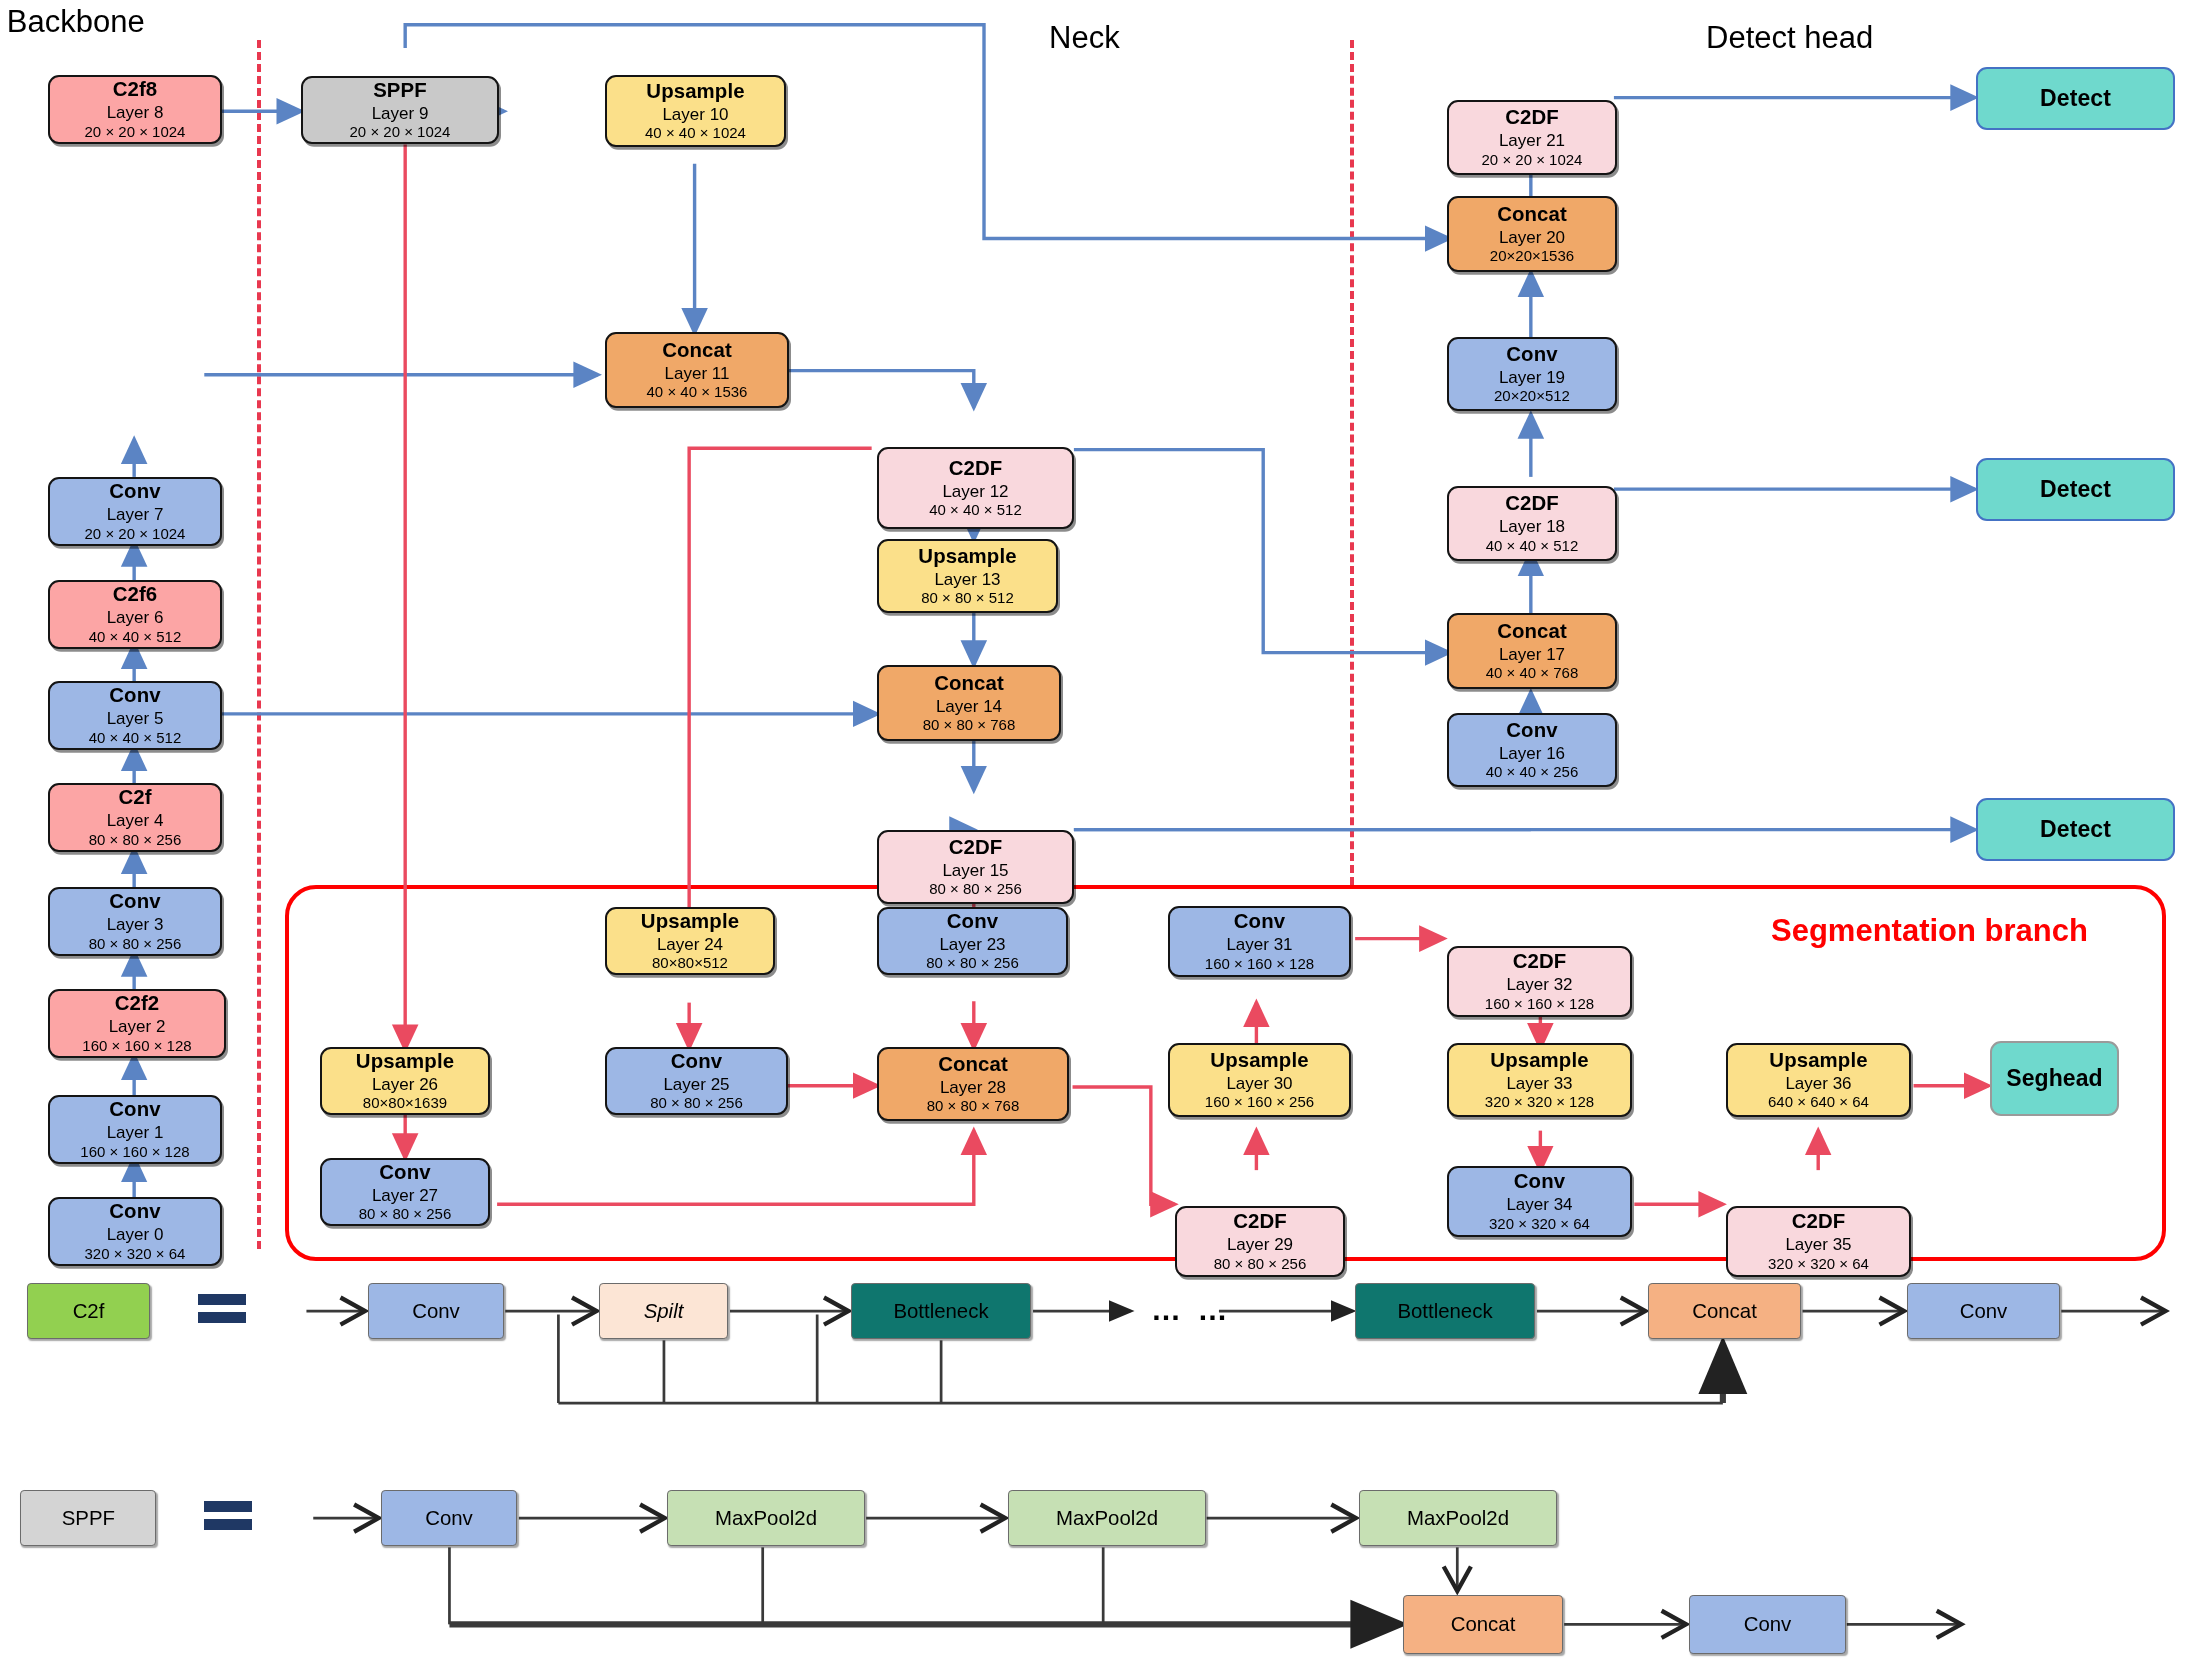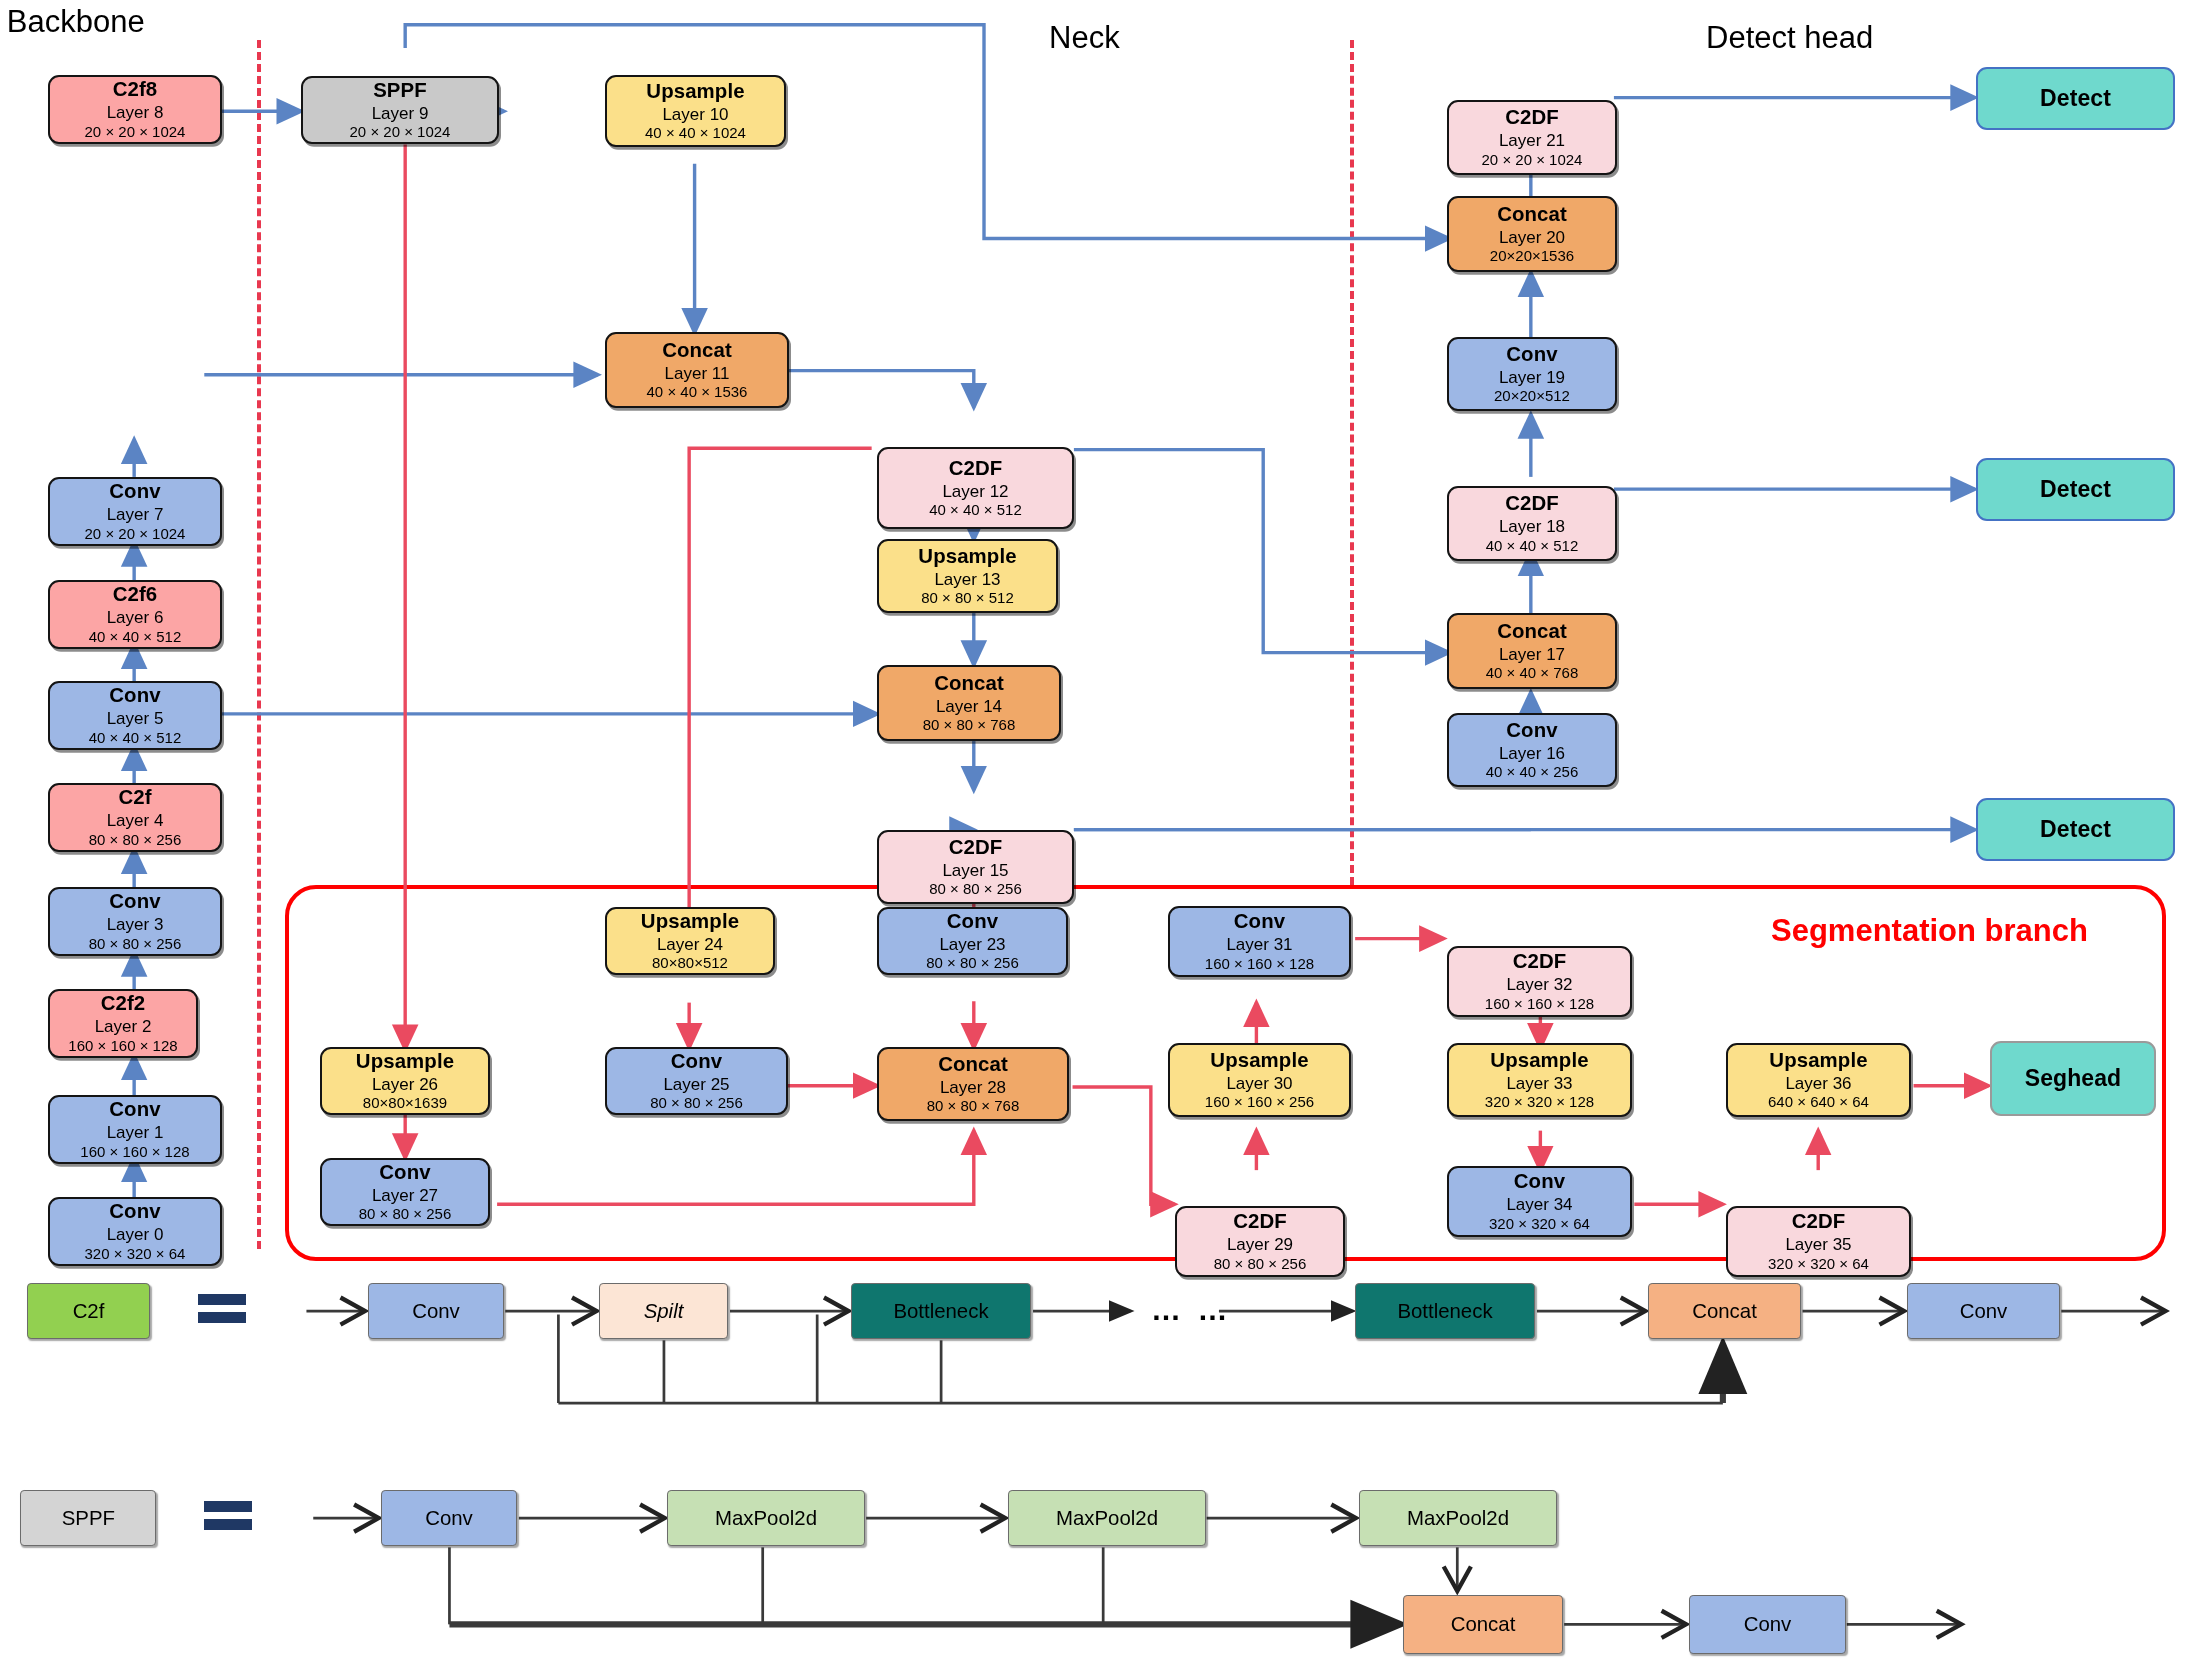--- a/index.html
+++ b/index.html
@@ -192,21 +192,21 @@
   <div class="node c-blue" style="left:48px;top:1197px;width:174px;height:69px;">
     <span class="t1">Conv</span>
     <span class="t2">Layer 0</span>
     <span class="t3">320 × 320 × 64</span>
   </div>
   <div class="node c-blue" style="left:48px;top:1095px;width:174px;height:69px;">
     <span class="t1">Conv</span>
     <span class="t2">Layer 1</span>
     <span class="t3">160 × 160 × 128</span>
   </div>
-  <div class="node c-green" style="left:48px;top:989px;width:150px;height:69px;">
+  <div class="node c-green" style="left:48px;top:989px;width:178px;height:69px;">
     <span class="t1">C2f2</span>
     <span class="t2">Layer 2</span>
     <span class="t3">160 × 160 × 128</span>
   </div>
   <div class="node c-blue" style="left:48px;top:887px;width:174px;height:69px;">
     <span class="t1">Conv</span>
     <span class="t2">Layer 3</span>
     <span class="t3">80 × 80 × 256</span>
   </div>
   <div class="node c-green" style="left:48px;top:783px;width:174px;height:69px;">
@@ -376,21 +376,21 @@
     <span class="t1">C2DF</span>
     <span class="t2">Layer 35</span>
     <span class="t3">320 × 320 × 64</span>
   </div>
   <div class="node c-yellow" style="left:1726px;top:1043px;width:185px;height:74px;">
     <span class="t1">Upsample</span>
     <span class="t2">Layer 36</span>
     <span class="t3">640 × 640 × 64</span>
   </div>
 
-  <div class="node c-teal2" style="left:1990px;top:1041px;width:166px;height:75px;">
+  <div class="node c-teal2" style="left:1990px;top:1041px;width:129px;height:75px;">
     <span class="t1">Seghead</span>
   </div>
 
   <div class="lnode l-green" style="left:27px;top:1283px;width:123px;height:56px;">C2f</div>
   <div class="eqsign" style="left:198px;top:1294px;">
     <i></i>
       <i></i>
   </div>
 
   <div class="lnode l-blue" style="left:368px;top:1283px;width:136px;height:56px;">Conv</div>

